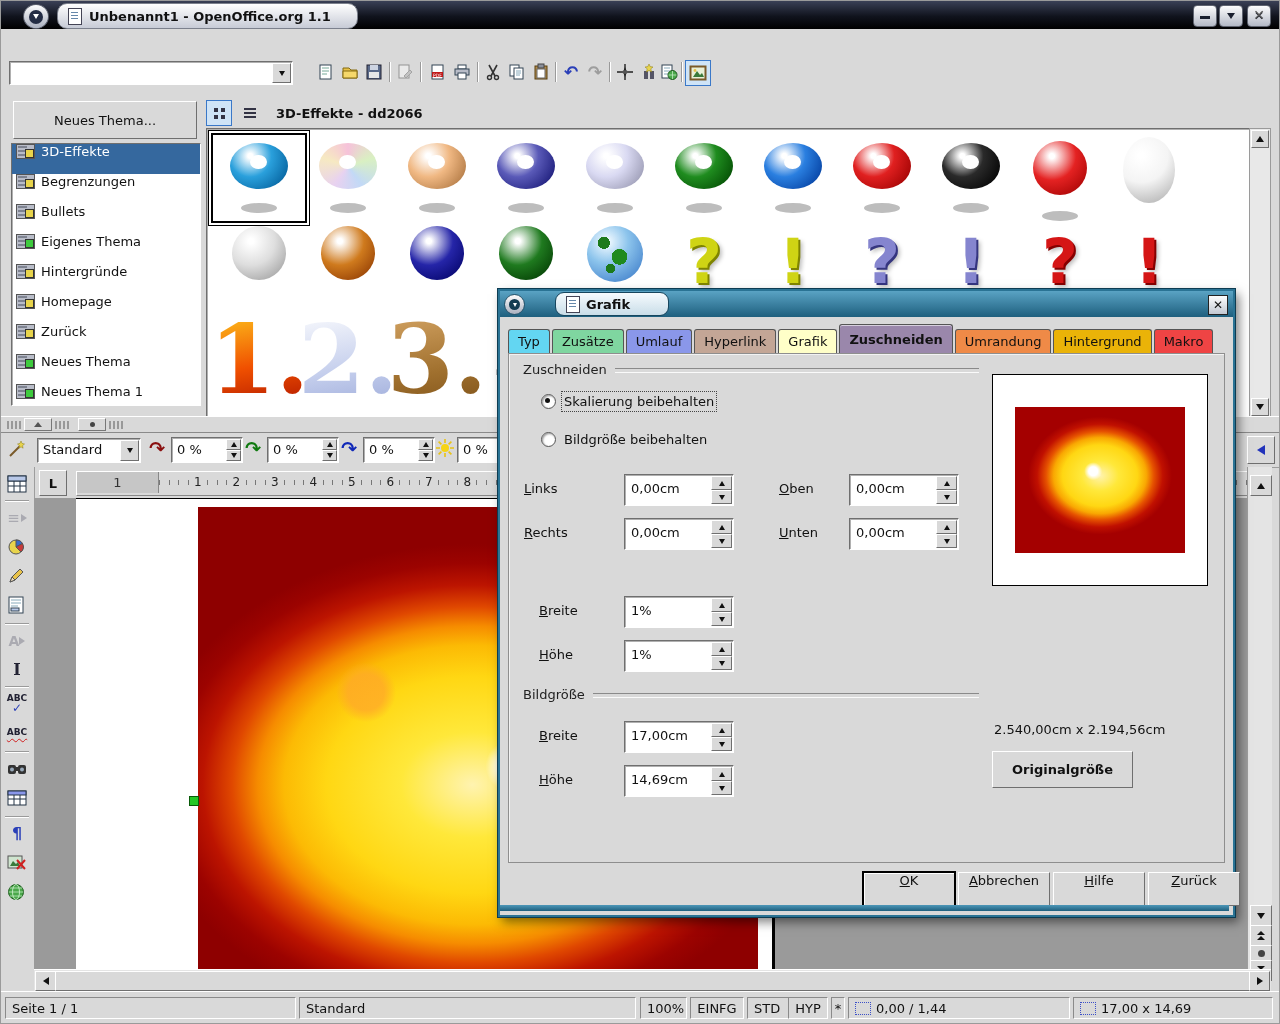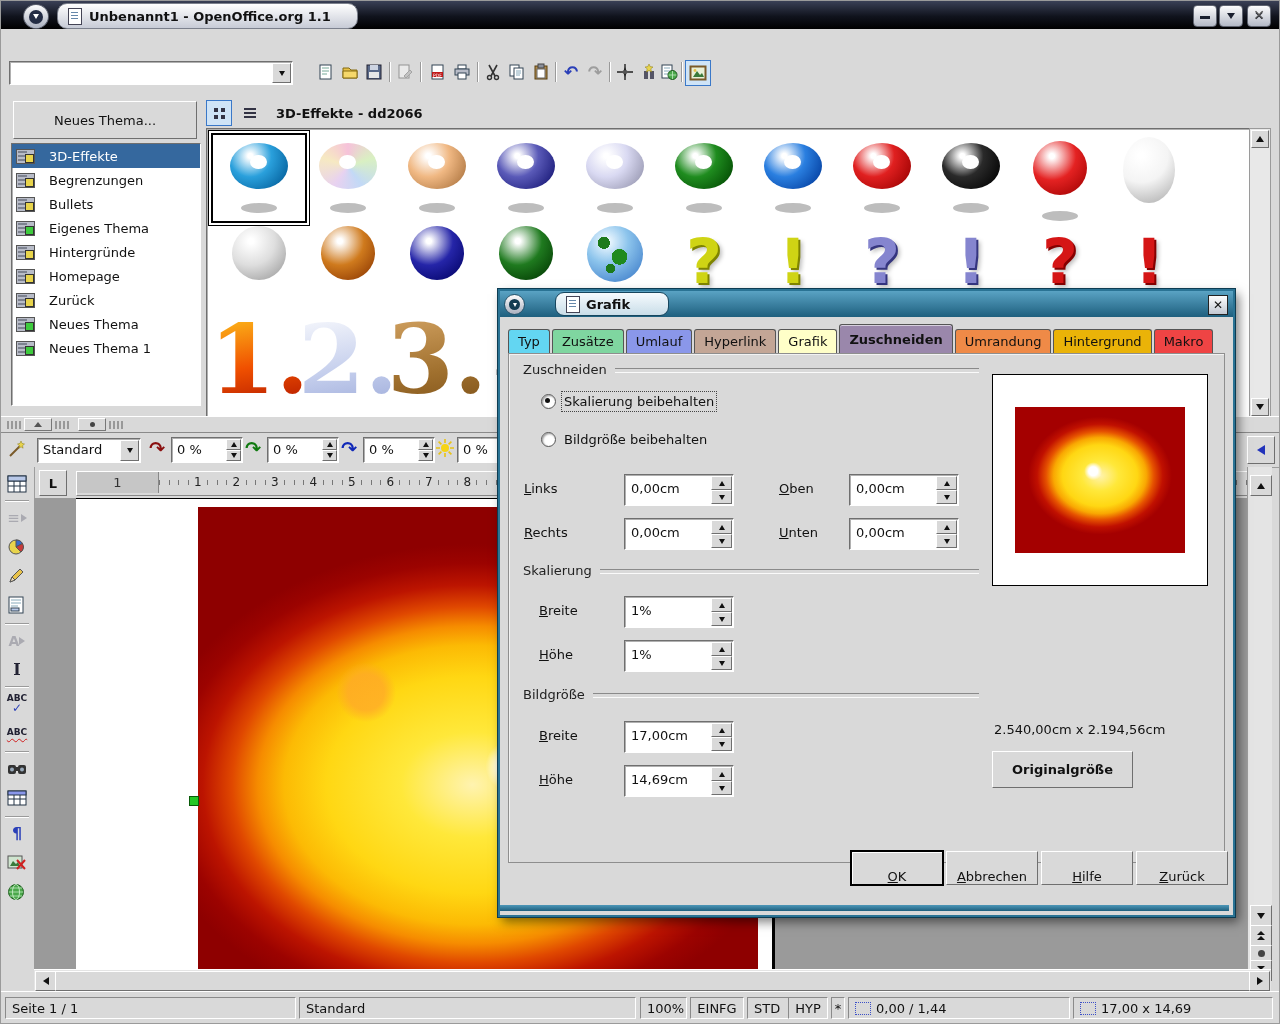--- a/index.html
+++ b/index.html
@@ -37,21 +37,21 @@
   .combo-btn .td{border-top-width:5px;border-left-width:3.5px;border-right-width:3.5px;}
   .tbico{top:4px;width:24px;height:24px;display:flex;align-items:center;justify-content:center;}
   .tbico svg{display:block;}
   .tbico.disabled{opacity:.45;filter:grayscale(1);}
   .tbico.active{background:#cfe4f7;border:1px solid #3a78c8;}
   .tsep{top:6px;width:1px;height:20px;background:#9a9a9a;box-shadow:1px 0 0 #fff;}
   
   .gallery{left:0;top:90px;width:1280px;height:325px;background:#d9d9d9;}
   .new-theme-btn{left:12px;top:10px;width:182px;height:36px;display:flex;align-items:center;justify-content:center;}
   .theme-list{left:10px;top:52px;width:188px;height:261px;overflow:hidden;}
-  .theme-row{display:flex;align-items:center;height:24px;gap:14px;padding-left:4px;cursor:default;}
+  .theme-row{display:flex;align-items:flex-start;height:30px;gap:6px;padding-left:4px;cursor:default;}
   .theme-row.sel{background:#35689e;color:#fff;}
   .folder-ico{width:17px;height:13px;background:#b8bcc8;border:1px solid #555;position:relative;flex:0 0 auto;}
   .folder-ico::before{content:"";position:absolute;left:1px;top:1px;width:9px;height:2px;background:#7d8290;box-shadow:0 4px 0 #7d8290,0 8px 0 #7d8290;}
   .folder-ico i{position:absolute;right:0px;bottom:0px;width:7px;height:7px;border:1px solid #333;}
   .gal-head{left:205px;top:8px;width:1041px;height:28px;display:flex;align-items:center;gap:6px;}
   .viewbtn{width:24px;height:24px;display:flex;align-items:center;justify-content:center;background:#d9d9d9;}
   .viewbtn.active{background:#cfe4f7;border:1px solid #3a78c8;}
   .grid-ico{width:4px;height:4px;background:#334;box-shadow:7px 0 0 #334,0 7px 0 #334,7px 7px 0 #334;margin:-7px 7px 0 0;}
   .list-ico{width:12px;height:10px;background:repeating-linear-gradient(#334 0 2px,transparent 2px 4px);}
   .gal-title{font-weight:bold;margin-left:8px;}
@@ -145,21 +145,21 @@
   .flabel::first-letter{text-decoration:underline;}
   .dspin{position:absolute;width:108px;height:30px;}
   .dspin .spin-val{position:absolute;left:6px;top:6px;}
   .dspin .spin-btns{position:absolute;right:1px;top:1px;bottom:1px;width:21px;display:flex;flex-direction:column;}
   .preview{left:483px;top:20px;width:214px;height:210px;background:#fff;border:1px solid #000;}
   .previmg{position:absolute;left:22px;top:32px;width:170px;height:146px;background:
      radial-gradient(circle 9px at 46% 44%,#ffffff 0 50%,rgba(255,255,255,0) 100%),
      radial-gradient(ellipse 44% 42% at 50% 47%,#fff3b0 0%,#ffe83a 25%,#ffd713 50%,#f9a802 62%,#e65200 72%,#c01000 84%,#a40000 96%) #a40000;}
   .origbtn{left:483px;top:397px;width:139px;height:35px;display:flex;align-items:center;justify-content:center;font-weight:bold;}
   .origbtn span::first-letter{text-decoration:none;}
-  .dlgbtn{top:560px;width:90px;height:32px;display:flex;align-items:flex-end;justify-content:center;}
+  .dlgbtn{top:581px;width:90px;height:32px;display:flex;align-items:flex-start;justify-content:center;margin-left:12px;}
   .dlgbtn span::first-letter{text-decoration:underline;}
   .dlgbtn.default{border:1px solid #000;box-shadow:0 0 0 1px #000, inset 1px 1px 0 #fff;}
   .dlg-bottom{left:0;top:614px;width:729px;height:6px;background:linear-gradient(#4d97b8,#1e5f7e);}
 </style>
 </head>
 <body>
 
 <div class="screen">
 
   <div class="abs titlebar">
@@ -838,24 +838,20 @@
         <span class="spin-btns">
             <span class="sb">
               <span class="tu"></span>
             </span>
             <span class="sb">
               <span class="td"></span>
             </span>
           </span>
       </div>
 
-      <div class="grp" style="left:14px;top:209px;width:456px;">
-        <span>Skalierung</span>
-          <span class="gline"></span>
-      </div>
       <span class="flabel" style="left:30px;top:249px;">Breite</span>
       <div class="dspin sunken" style="left:115px;top:242px;">
         <span class="spin-val">1%</span>
         <span class="spin-btns">
             <span class="sb">
               <span class="tu"></span>
             </span>
             <span class="sb">
               <span class="td"></span>
             </span>

